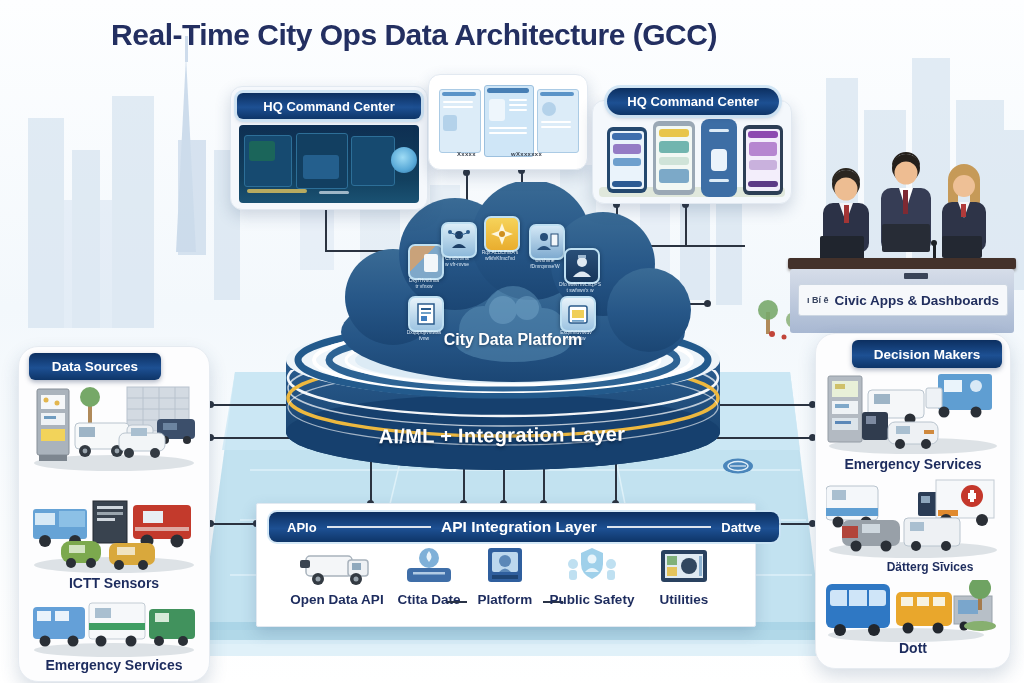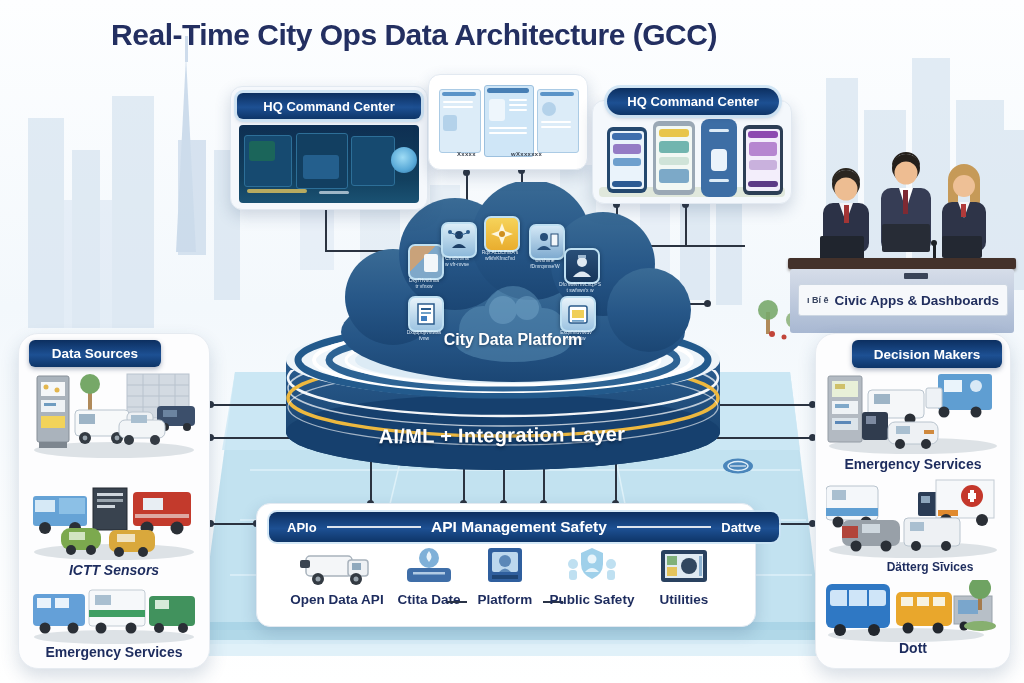--- a/index.html
+++ b/index.html
@@ -334,25 +334,25 @@
       <ellipse cx="221" cy="34" rx="189" ry="31" stroke="#ffffff" stroke-width="4"></ellipse>
       <ellipse cx="221" cy="34" rx="174" ry="28" stroke="#2d6394" stroke-width="7"></ellipse>
       <ellipse cx="221" cy="34" rx="157" ry="25" stroke="#ffffff" stroke-width="3"></ellipse>
     </g>
     <ellipse cx="221" cy="34" rx="148" ry="23" fill="#dcebf5"></ellipse>
     <line x1="120" y1="30" x2="330" y2="42" stroke="#b9d2e4" stroke-width="1.5" opacity=".8"></line>
     <line x1="150" y1="44" x2="300" y2="26" stroke="#b9d2e4" stroke-width="1" opacity=".6"></line>
   </svg>
   <div class="abs" style="left:302px;top:424px;width:400px;text-align:center;font-size:20px;font-weight:bold;color:#ffffff;z-index:4;letter-spacing:.3px;transform:rotate(-0.6deg);text-shadow:0 2px 3px rgba(0,20,45,.55);">AI/ML + Integration Layer</div>
 
-  <div class="abs panel" style="left:256px;top:503px;width:498px;height:122px;border-radius:14px;z-index:5;">
+  <div class="abs panel" style="left:256px;top:503px;width:498px;height:122px;border-radius:2px;z-index:5;">
     <div class="abs navy-bar" style="left:12px;top:8px;width:474px;height:30px;border-radius:8px;box-shadow:0 0 0 2px rgba(203,227,245,.8);padding:0 18px;justify-content:space-between;">
       <span style="font-size:13px;">APIo</span>
       <span style="flex:1;height:2px;background:rgba(255,255,255,.85);margin:0 10px;"></span>
-      <span style="font-size:15.5px;">API Management Safety</span>
+      <span style="font-size:15.5px;">API Integration Layer</span>
       <span style="flex:1;height:2px;background:rgba(255,255,255,.85);margin:0 10px;"></span>
       <span style="font-size:13px;">Dattve</span>
     </div>
 
     <div class="abs" style="left:22px;top:42px;width:116px;text-align:center;">
       <svg width="78" height="42" viewBox="0 0 78 42">
         <rect x="8" y="10" width="46" height="20" rx="4" fill="#f4f6f8" stroke="#a8b2bc" stroke-width="1.5"></rect>
         <rect x="50" y="14" width="20" height="16" rx="3" fill="#eef1f4" stroke="#a8b2bc" stroke-width="1.5"></rect>
         <rect x="54" y="17" width="9" height="7" fill="#8fa9bd"></rect>
         <rect x="2" y="14" width="10" height="8" rx="2" fill="#3a4450"></rect>
@@ -406,21 +406,21 @@
         <rect x="12" y="8" width="38" height="24" fill="#dfeaf2"></rect>
         <rect x="14" y="10" width="10" height="9" fill="#7fb07a"></rect>
           <rect x="14" y="21" width="10" height="9" fill="#e3c35c"></rect>
         <circle cx="36" cy="20" r="8" fill="#31475f"></circle>
         <rect x="46" y="10" width="3" height="20" fill="#8fb3d1"></rect>
       </svg>
       <div class="label-navy" style="font-size:13.5px;white-space:nowrap;">Utilities</div>
     </div>
   </div>
 
-  <div class="abs side-panel" style="left:18px;top:333px;width:190px;height:334px;z-index:6;">
+  <div class="abs side-panel" style="left:18px;top:346px;width:190px;height:334px;z-index:6;">
     <div class="abs navy-bar" style="left:10px;top:6px;width:132px;height:27px;font-size:13.5px;box-shadow:0 2px 5px rgba(20,40,80,.35);">
       <span>Data Sources</span>
     </div>
 
     <svg class="abs" style="left:12px;top:38px;" width="166" height="86" viewBox="0 0 166 86">
       <ellipse cx="83" cy="78" rx="80" ry="8" fill="#dde2e6"></ellipse>
       <rect x="96" y="2" width="62" height="44" fill="#d3dae2" stroke="#b8c2cd"></rect>
       <g stroke="#b8c2cd" stroke-width="1">
           <line x1="96" y1="13" x2="158" y2="13"></line>
           <line x1="96" y1="24" x2="158" y2="24"></line>
@@ -474,21 +474,21 @@
         <circle cx="146" cy="44" r="6.5" fill="#2a2f36"></circle>
       <rect x="30" y="44" width="40" height="22" rx="9" fill="#7ca94e"></rect>
         <rect x="38" y="48" width="16" height="8" fill="#d2e4c2"></rect>
       <circle cx="40" cy="66" r="5" fill="#2a2f36"></circle>
         <circle cx="60" cy="66" r="5" fill="#2a2f36"></circle>
       <rect x="78" y="46" width="46" height="22" rx="7" fill="#d9a83c"></rect>
         <rect x="86" y="50" width="18" height="8" fill="#f0e3c2"></rect>
       <circle cx="88" cy="68" r="5" fill="#2a2f36"></circle>
         <circle cx="112" cy="68" r="5" fill="#2a2f36"></circle>
     </svg>
-    <div class="abs label-navy" style="left:0;top:228px;width:190px;font-size:14px;font-style:italic;">ICTT Sensors</div>
+    <div class="abs label-navy" style="left:0;top:228px;width:190px;font-size:14px;">ICTT Sensors</div>
 
     <svg class="abs" style="left:12px;top:250px;" width="166" height="60" viewBox="0 0 166 60">
       <ellipse cx="83" cy="53" rx="80" ry="7" fill="#dde2e6"></ellipse>
       <rect x="2" y="10" width="52" height="32" rx="4" fill="#64a0d8"></rect>
       <rect x="6" y="14" width="14" height="10" fill="#eaf3fb"></rect>
         <rect x="24" y="14" width="14" height="10" fill="#eaf3fb"></rect>
       <circle cx="14" cy="44" r="5.5" fill="#2a2f36"></circle>
         <circle cx="42" cy="44" r="5.5" fill="#2a2f36"></circle>
       <rect x="58" y="6" width="56" height="36" rx="3" fill="#f6f8fa" stroke="#c3ccd4"></rect>
       <rect x="58" y="26" width="56" height="7" fill="#3f9e63"></rect>

